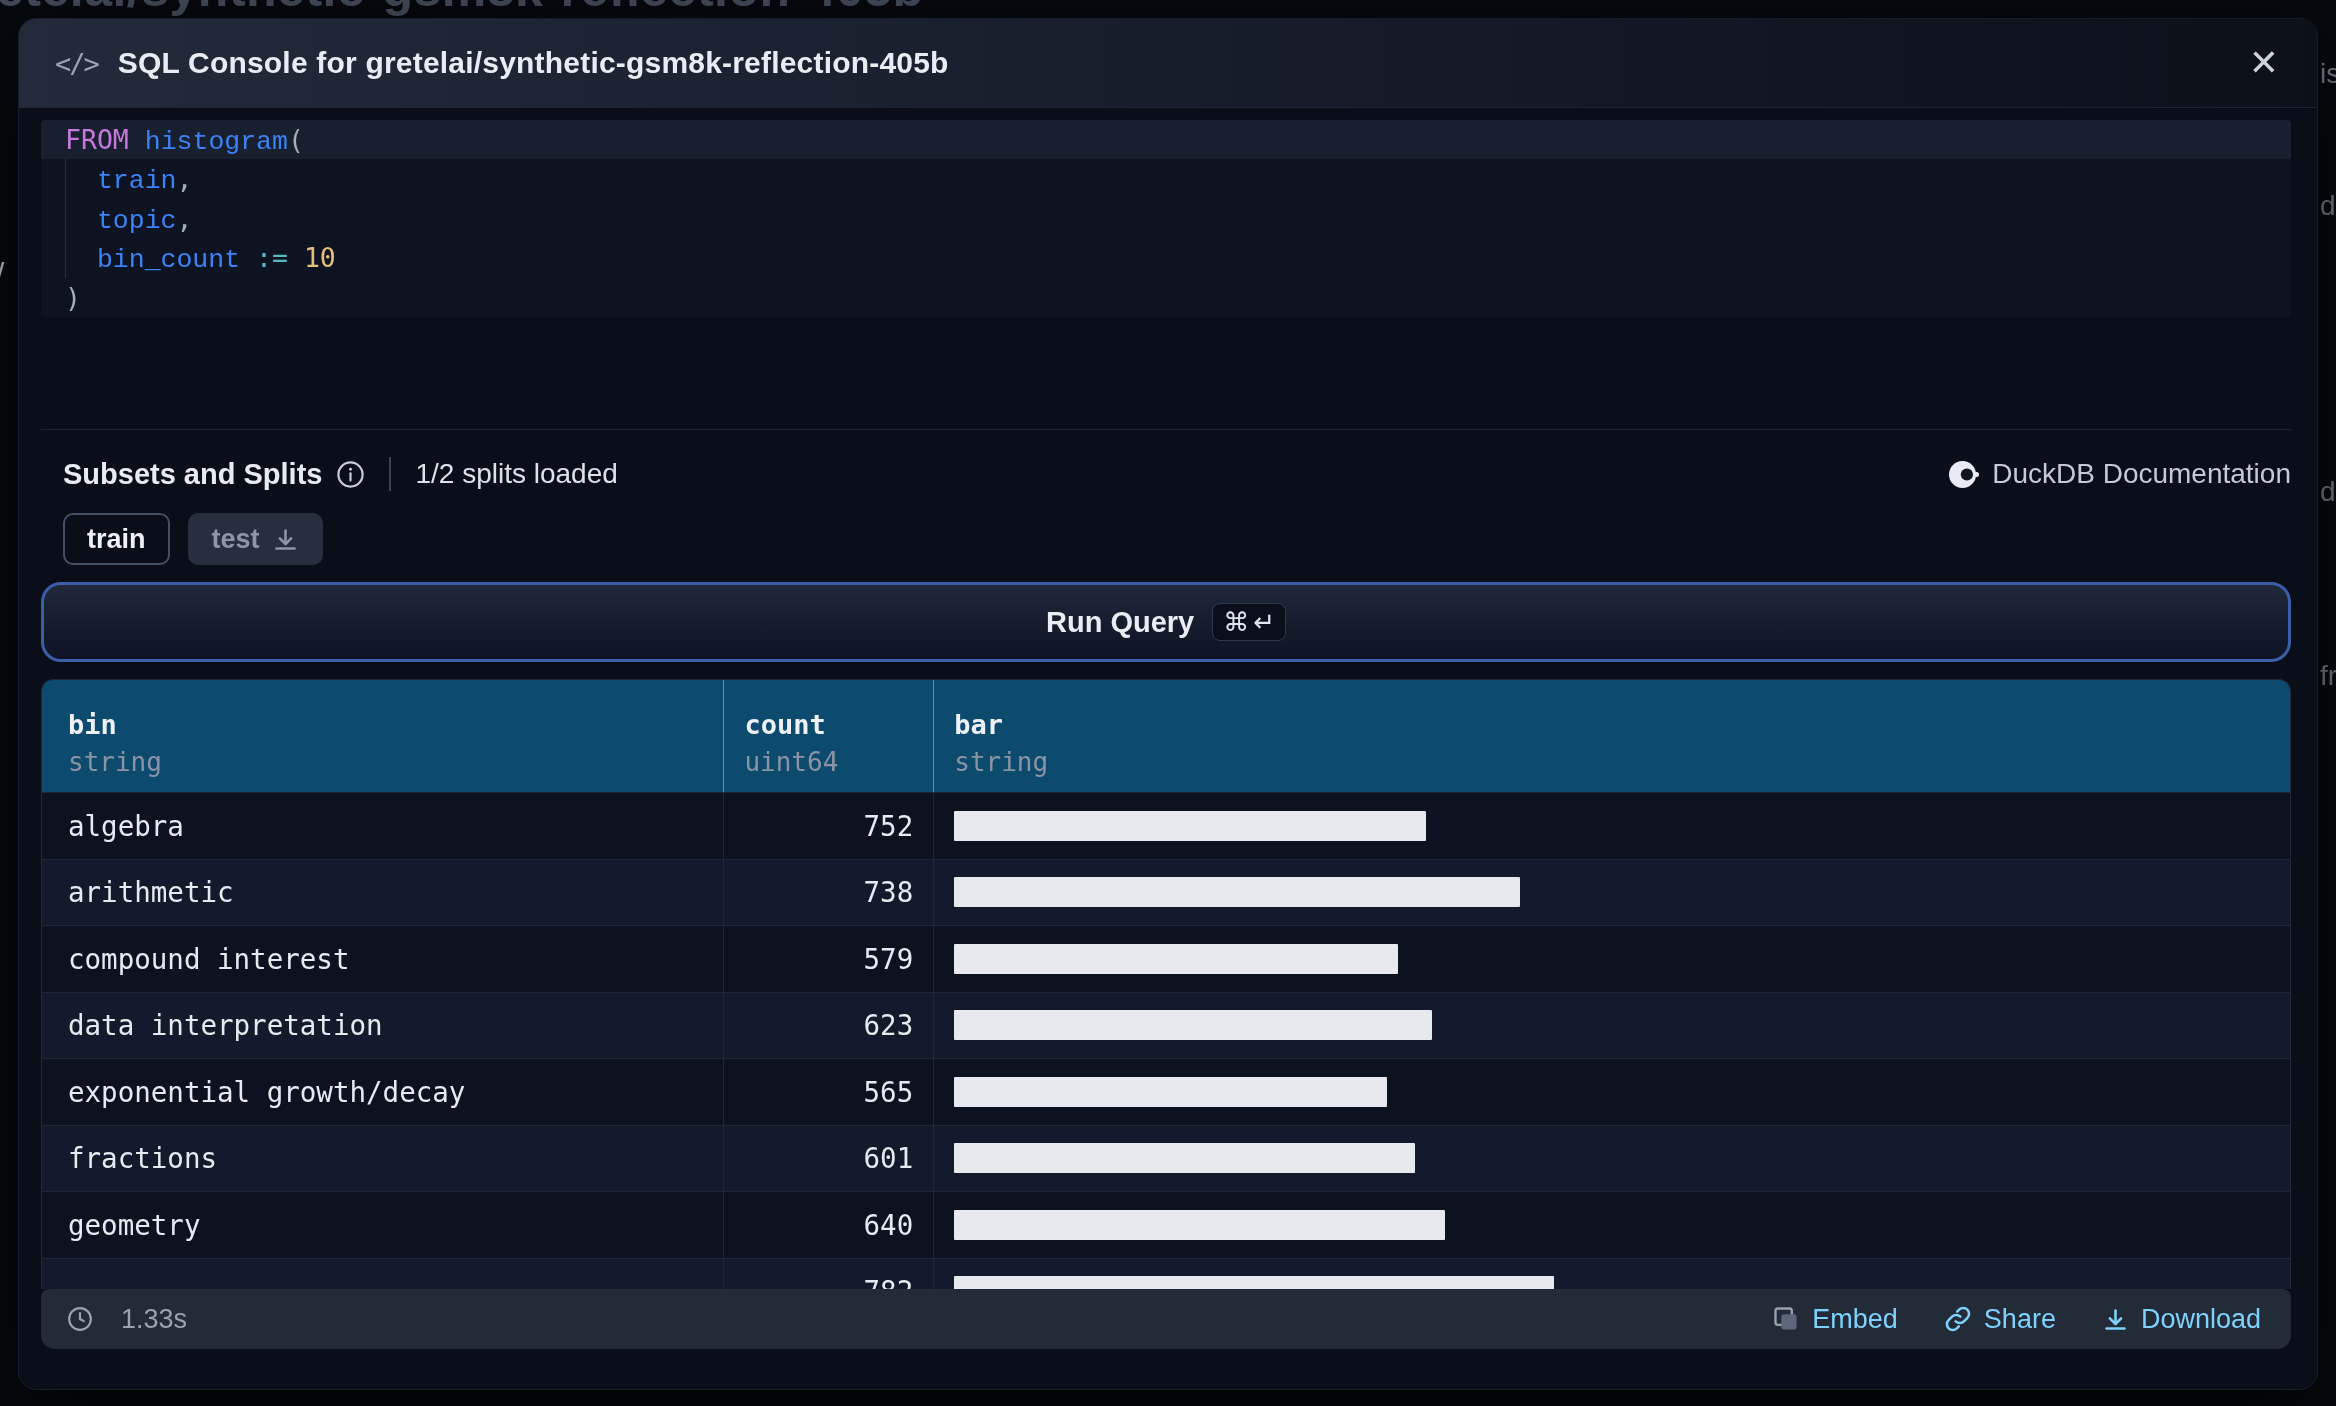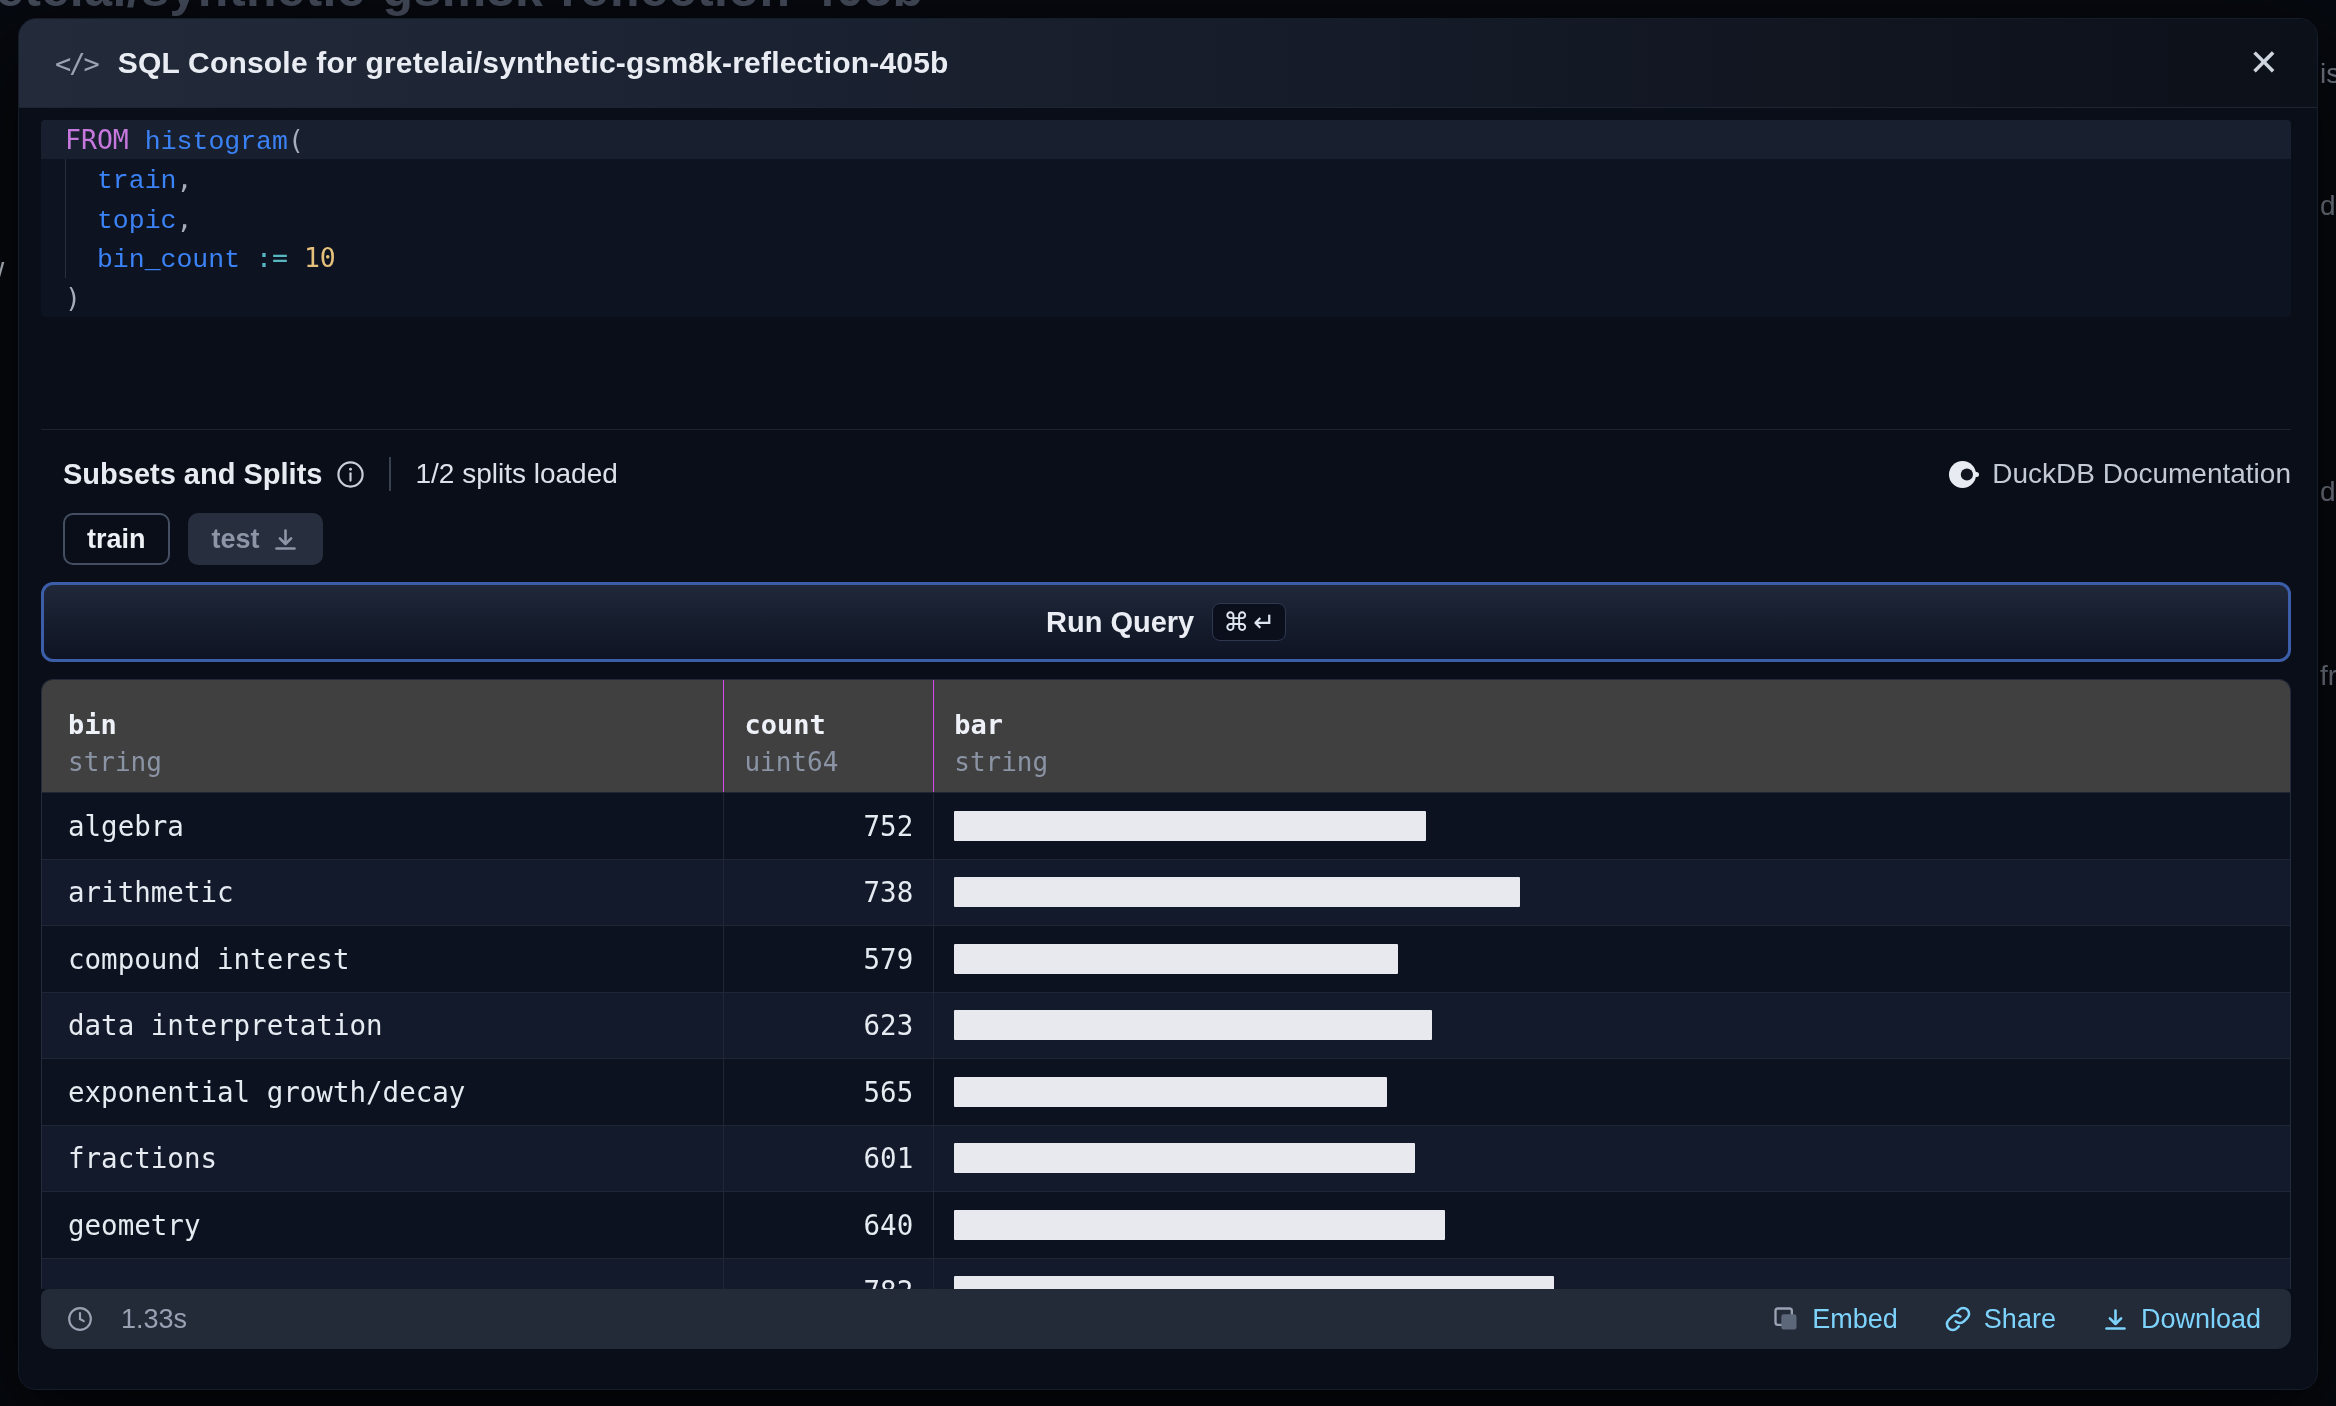--- a/index.html
+++ b/index.html
@@ -72,40 +72,40 @@
     display:inline-flex; align-items:center; gap:12px; height:52px; padding:0 22px;
     border-radius:10px; font-size:27px; font-weight:700; cursor:pointer;
     background:transparent; border:2px solid #454f63; color:#eef1f6;
     font-family:"Liberation Sans",sans-serif;
   }
   .split-btn.muted { background:#272e3e; border:none; color:#8c96a6; padding:0 24px; }
 
   
   .run-query {
     position:absolute; left:22px; top:563px; width:2250px; height:80px;
-    border-radius:12px; border:3px solid #3c5ea8; cursor:pointer;
+    border-radius:20px; border:3px solid #3c5ea8; cursor:pointer;
     background:linear-gradient(180deg,#20283a 0%,#151c2c 55%,#0e1424 100%);
     display:flex; align-items:center; justify-content:center; gap:18px;
     font-family:"Liberation Sans",sans-serif;
   }
   .run-query-label { font-size:29px; font-weight:700; color:#eaeef4; }
   .kbd {
     display:inline-flex; align-items:center; gap:4px; padding:3px 10px;
     background:#0a0f1b; border:1px solid #2e3950; border-radius:8px;
     color:#dfe5ee; font-size:26px; font-family:"DejaVu Sans",sans-serif;
   }
 
   
   .table-wrap {
     position:absolute; left:22px; top:660px; width:2250px; height:610px;
     border:1px solid #232b3b; border-bottom:none; border-radius:12px 12px 0 0;
     overflow:hidden; background:#0c121f;
     font-family:"DejaVu Sans Mono",monospace;
   }
-  .thead { display:flex; height:112px; background:#404040; }
+  .thead { display:flex; height:112px; background:#0c4a6e; }
   .th { padding:26px 0 0 26px; }
   .th .col-name { font-size:27px; font-weight:700; color:#eef1f7; line-height:38px; }
   .th .col-type { font-size:26px; color:#8b94a5; line-height:36px; }
   .col-0 { width:682px; }
   .col-1 { width:210px; }
   .col-2 { width:1358px; padding-left:20px; }
   .th.col-1, .th.col-2 { border-left:1px solid #d946ef; padding-left:20px; }
   .tr { display:flex; height:66.5px; border-top:1px solid #1f2634; align-items:flex-end; }
   .tr.even { background:#0c121f; }
   .tr.odd  { background:#131a2b; }

